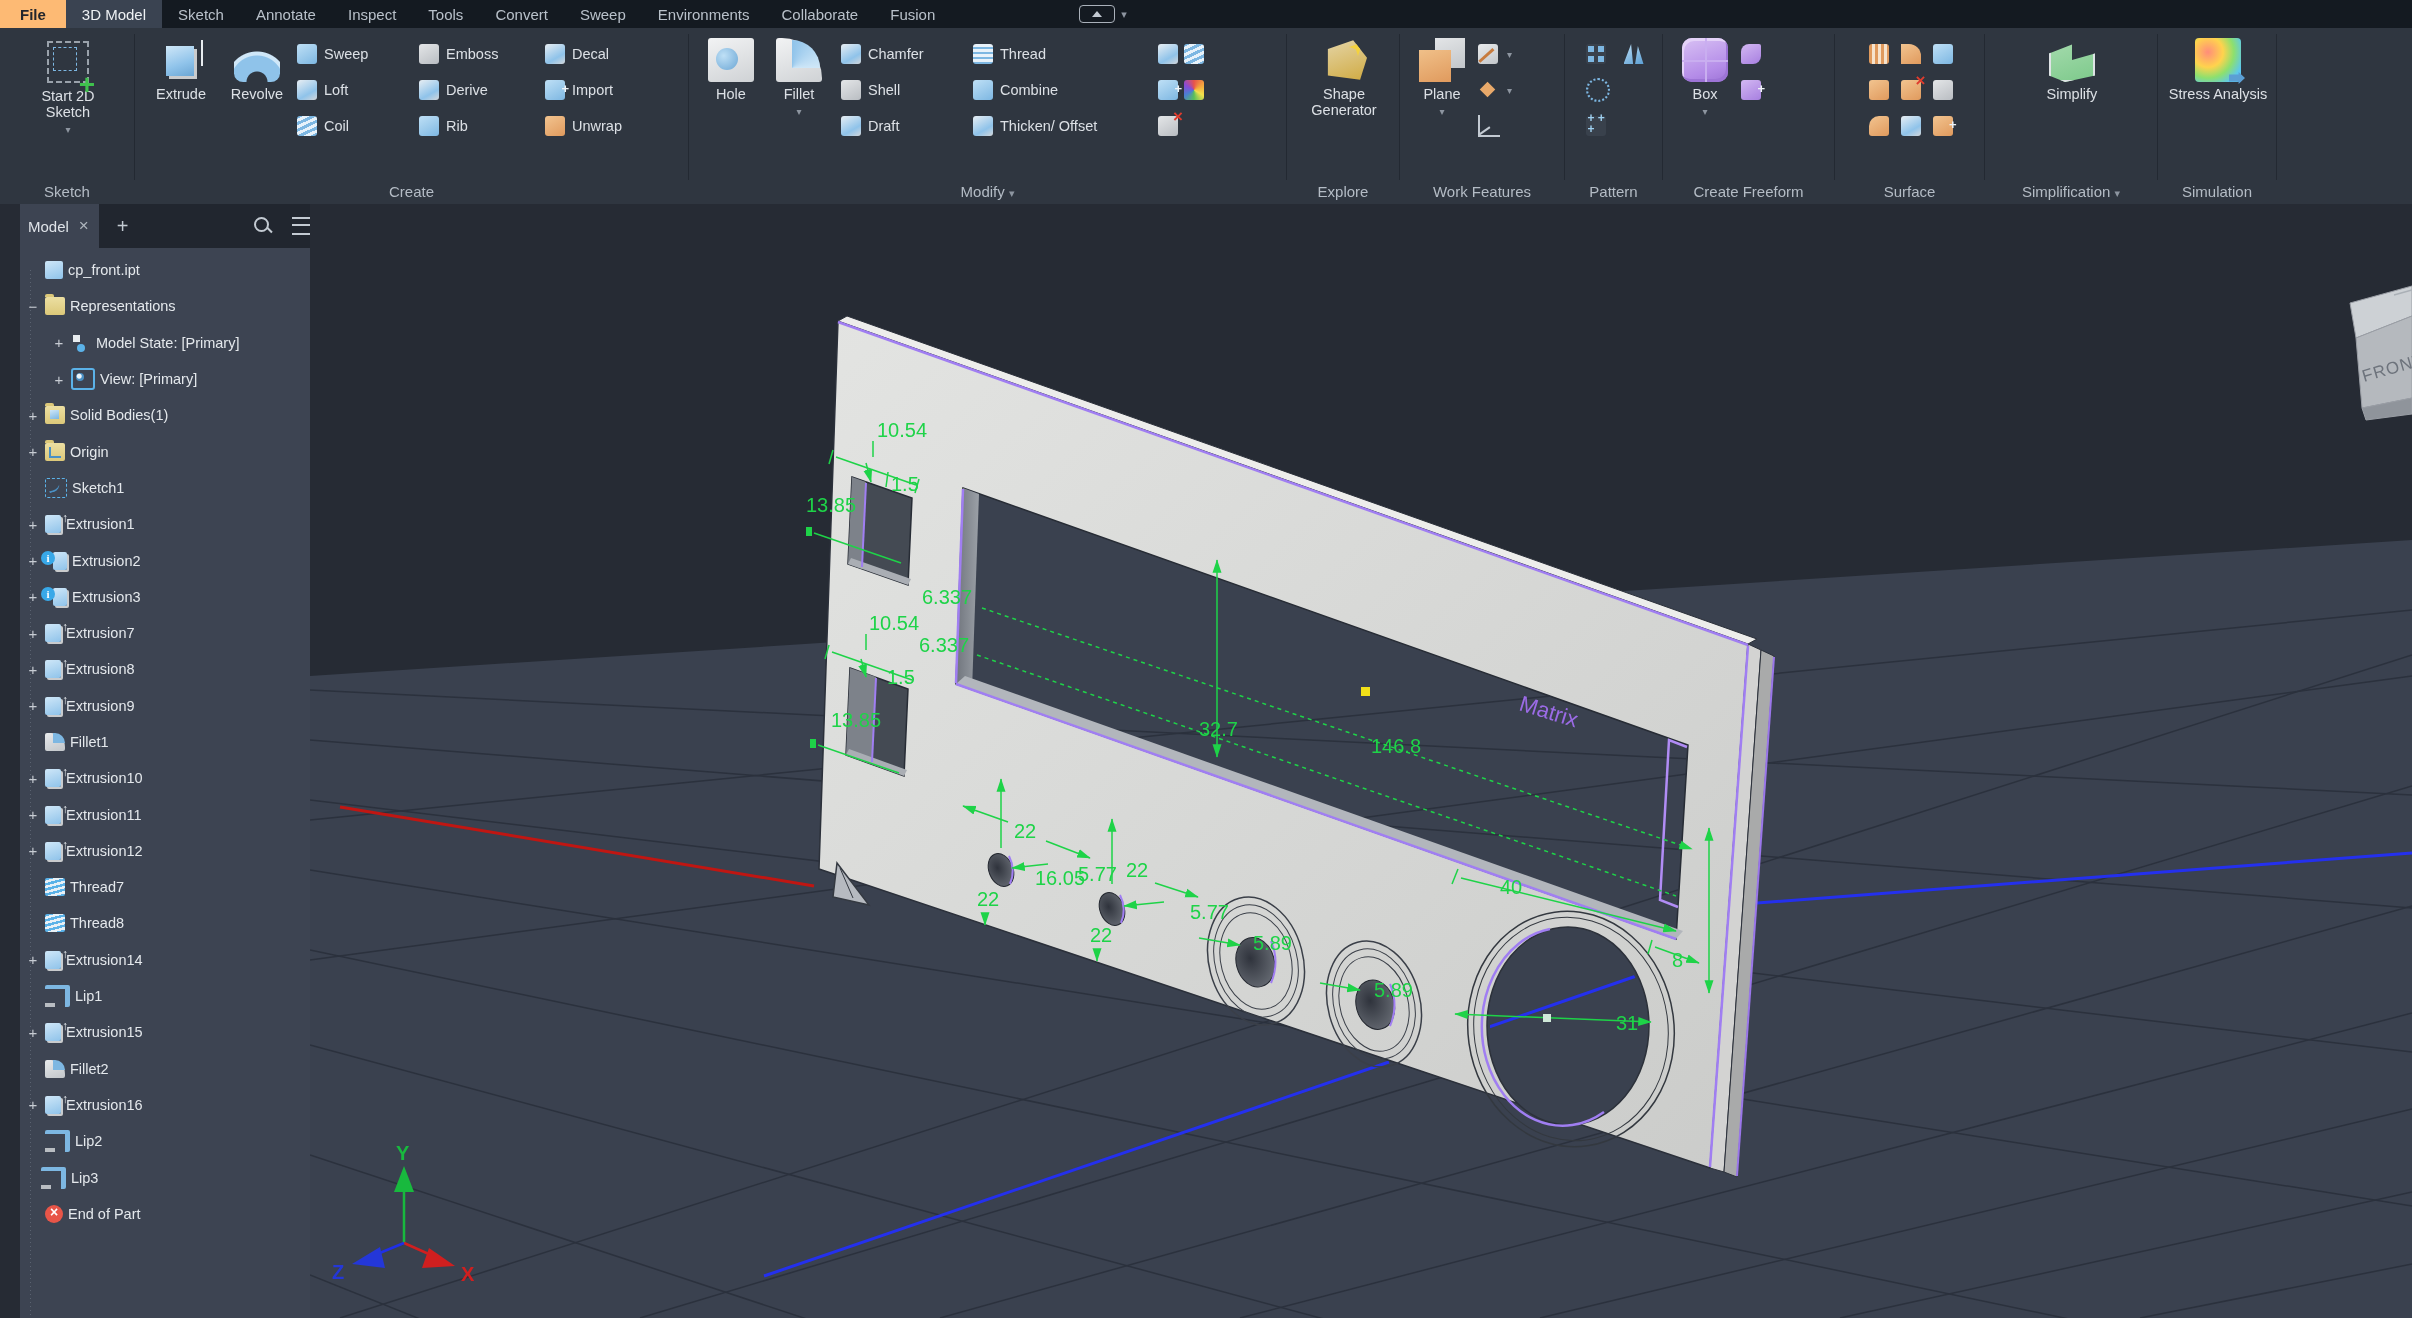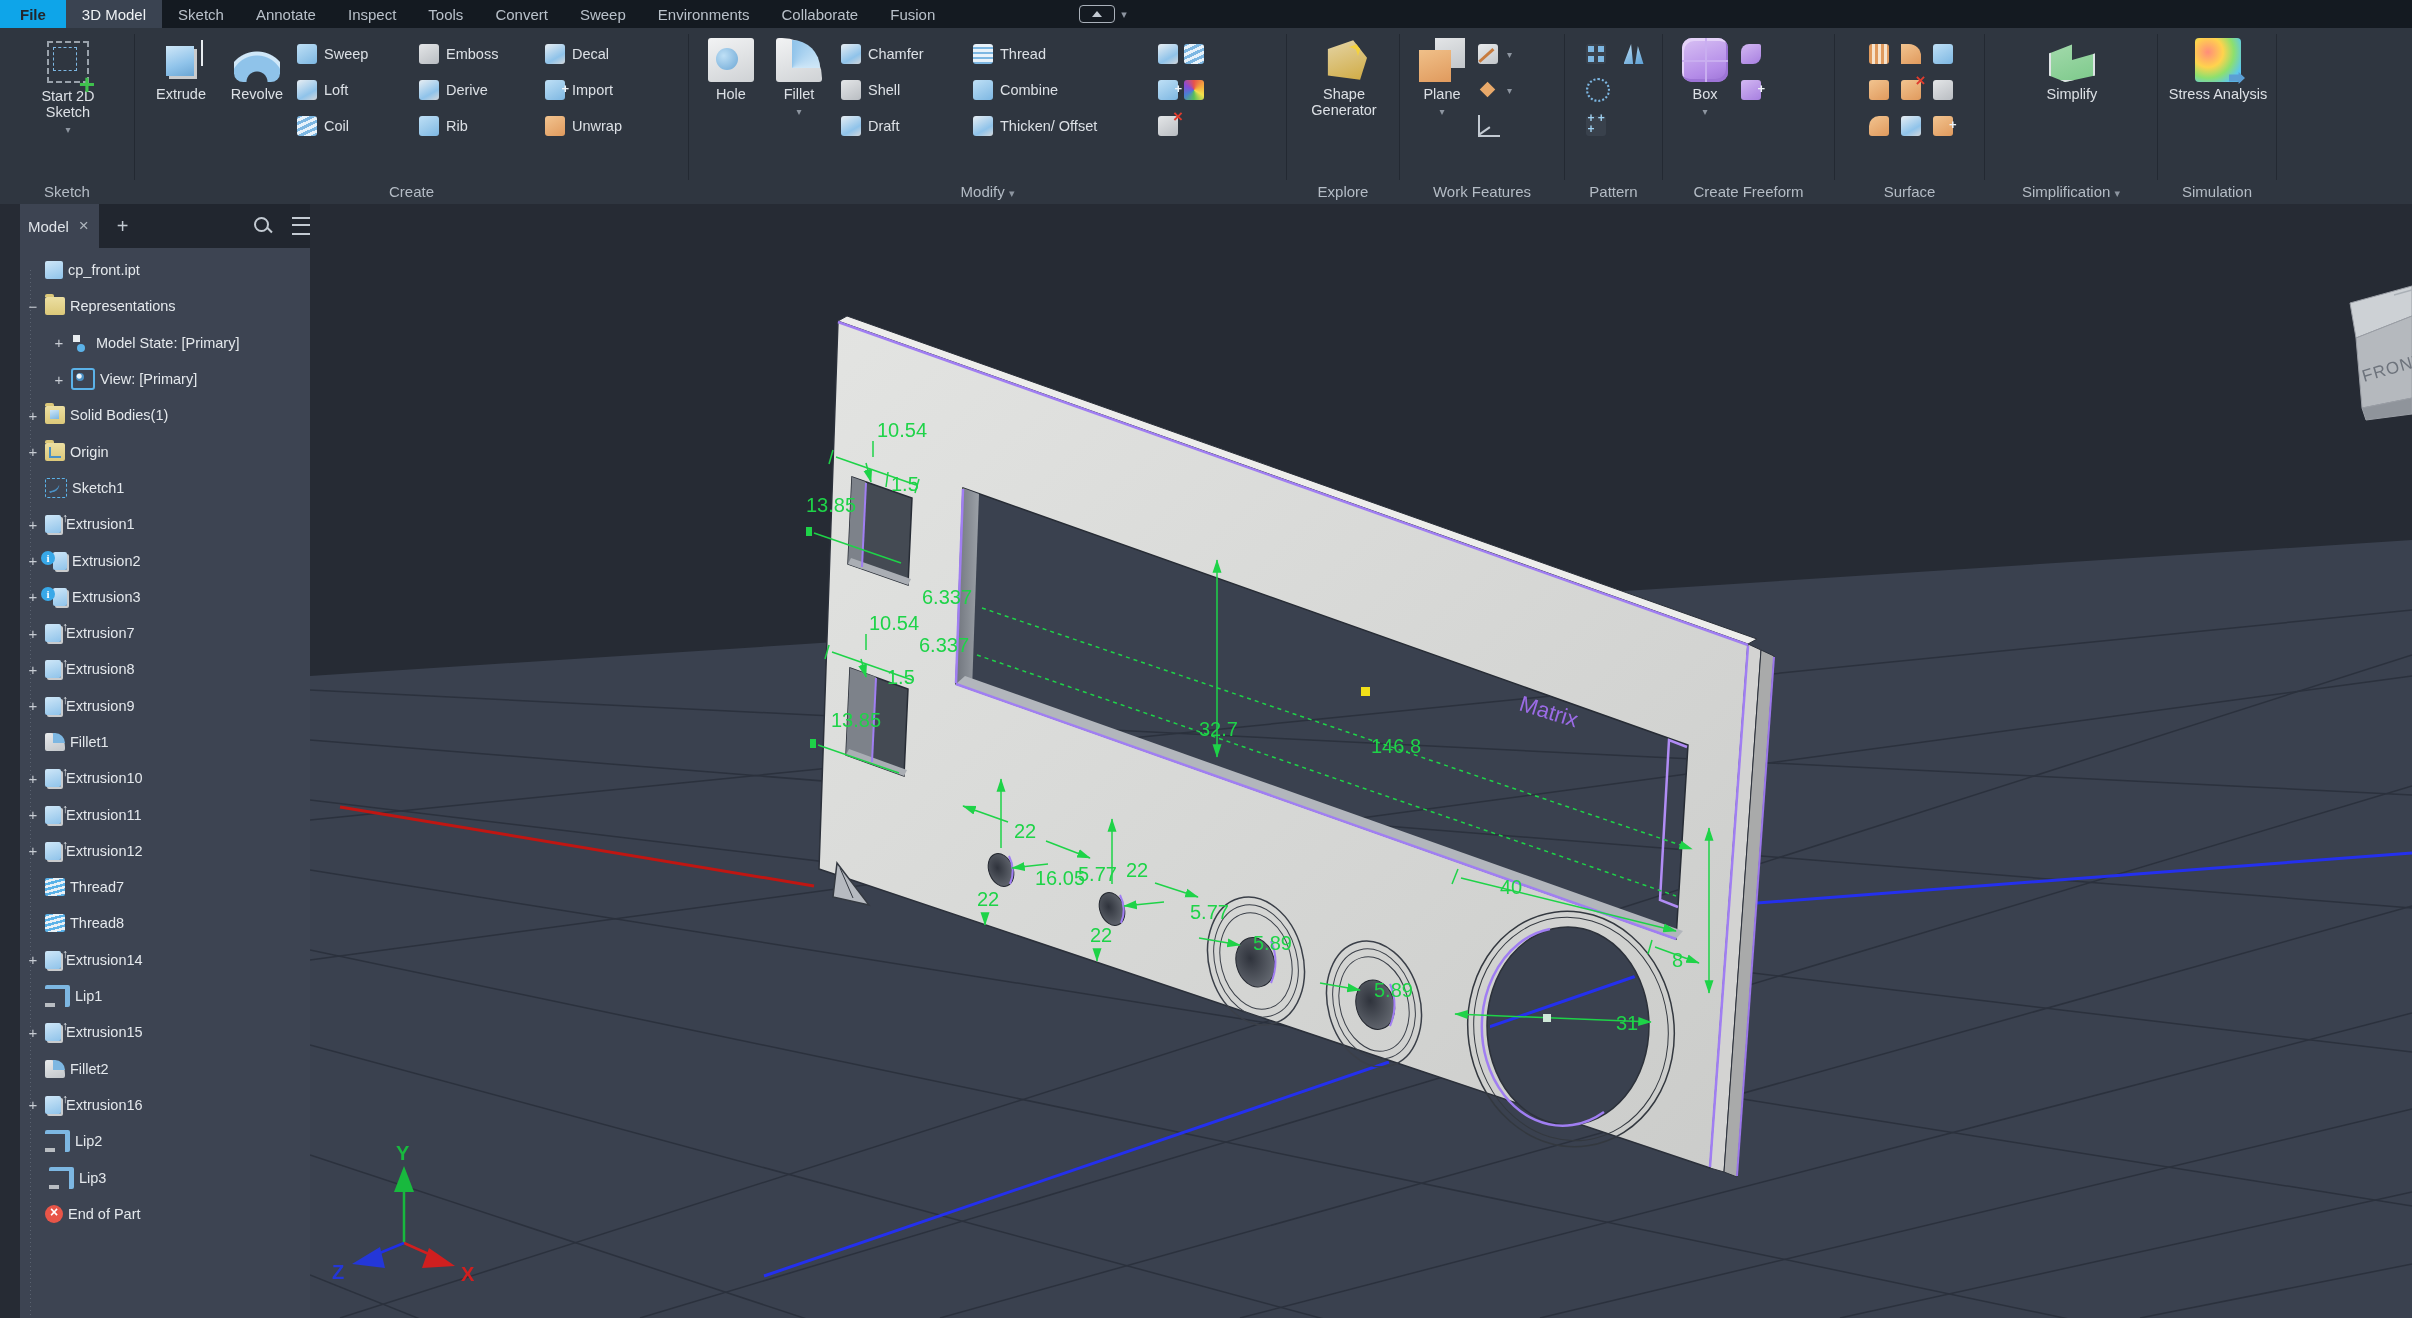--- a/index.html
+++ b/index.html
@@ -1,20 +1,20 @@
 <!DOCTYPE html>
 <html><head>
 <meta charset="utf-8">
 <style>
   html,body{margin:0;padding:0;background:#000;}
   #stage{position:relative;width:2412px;height:1318px;background:#262b34;overflow:hidden;
          font-family:"Liberation Sans",sans-serif;-webkit-font-smoothing:antialiased;}
   
   .menubar{position:absolute;top:0;left:0;right:0;height:28px;background:#141a21;display:flex;align-items:stretch;}
-  .file-btn{background:#0ea5e9;color:#23262c;font-weight:bold;font-size:15px;padding:0 20px;display:flex;align-items:center;}
+  .file-btn{background:#fdba74;color:#23262c;font-weight:bold;font-size:15px;padding:0 20px;display:flex;align-items:center;}
   .mtabs{display:flex;align-items:stretch;}
   .mtab{padding:9px 16px;color:#b9c1ca;font-size:15px;display:flex;align-items:center;cursor:default;}
   .mtab.active{background:#3a4351;color:#eef1f4;}
   .rib-collapse{margin-left:128px;display:flex;align-items:center;gap:6px;}
   .rc-pill{width:34px;height:16px;border:1px solid #aab1ba;border-radius:4px;display:flex;align-items:center;justify-content:center;}
   .rc-pill::after{content:"";border-left:5px solid transparent;border-right:5px solid transparent;border-bottom:6px solid #c3cad2;}
   .rc-caret{color:#8d95a0;font-size:11px;}
   
   .ribbon{position:absolute;top:28px;left:0;right:0;height:176px;background:#2f3640;}
   .panel{position:absolute;top:0;height:176px;}
@@ -552,21 +552,21 @@
         <div class="trow" style="padding-left: 6px;">
           <span class="texp">+</span>
           <span class="ticon ic-ext"></span>
           <span class="tlabel">Extrusion16</span>
         </div>
         <div class="trow" style="padding-left: 6px;">
           <span class="texp"></span>
           <span class="ticon ic-lip"></span>
           <span class="tlabel">Lip2</span>
         </div>
-        <div class="trow" style="padding-left: 10px;">
+        <div class="trow" style="padding-left: 2px;">
           <span class="texp"></span>
           <span class="ticon ic-lip"></span>
           <span class="tlabel">Lip3</span>
         </div>
         <div class="trow" style="padding-left: 6px;">
           <span class="texp"></span>
           <span class="ticon ic-eop"></span>
           <span class="tlabel">End of Part</span>
         </div>
       </div>

